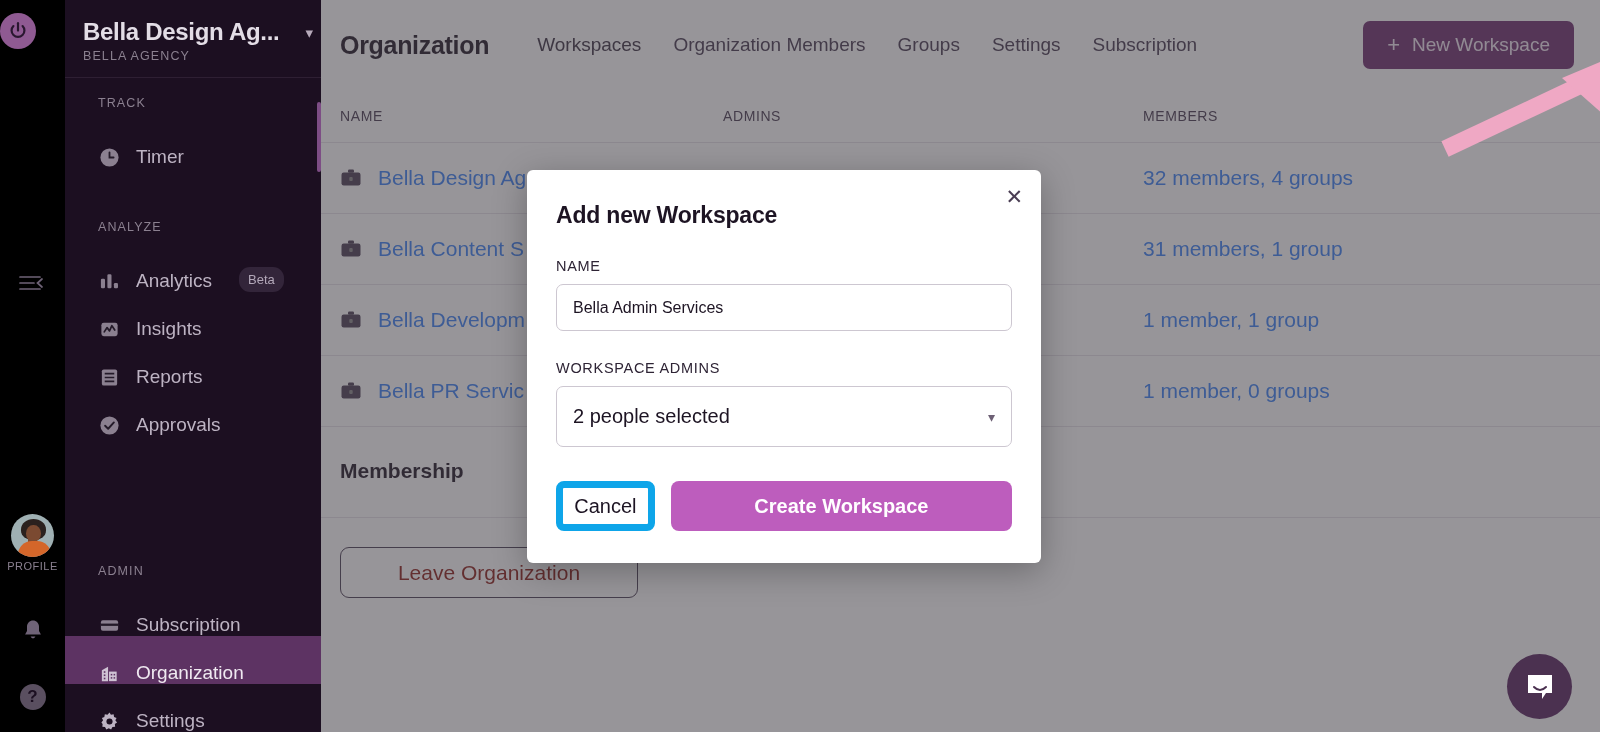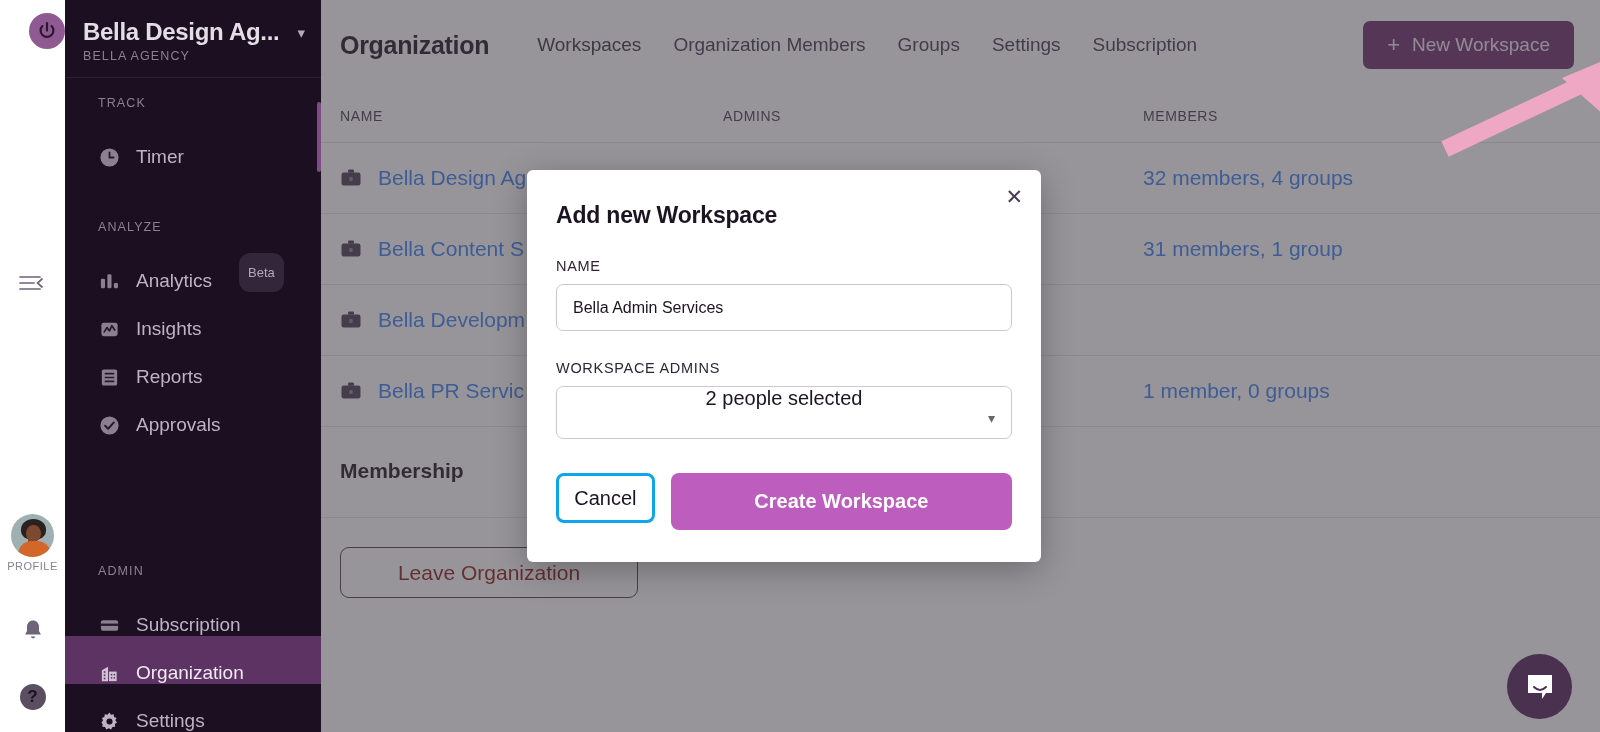--- a/index.html
+++ b/index.html
@@ -6,51 +6,51 @@
   html,body { width:1600px; height:732px; overflow:hidden; }
   body {
     font-family: "Liberation Sans", sans-serif;
     background:#ffffff;
     -webkit-font-smoothing:antialiased;
   }
   .app { position:relative; width:1600px; height:732px; display:flex; }
 
   
   .sidebar { width:321px; height:732px; background:#1c0f21; display:flex; position:relative; z-index:5; }
-  .rail { width:65px; background:#ffffff; display:flex; flex-direction:column; align-items:flex-end; position:relative; }
+  .rail { width:65px; background:#000000; display:flex; flex-direction:column; align-items:flex-start; position:relative; }
   .logo { margin-top:13px; width:36px; height:36px; border-radius:50%; background:#8f5a92; display:flex; align-items:center; justify-content:center; }
   .logo svg { width:22px; height:22px; }
   .collapse { position:absolute; top:268px; left:13px; width:36px; height:28px; display:flex; align-items:center; justify-content:center; }
   .avatar-wrap { position:absolute; top:514px; left:0; width:65px; text-align:center; }
   .avatar { width:43px; height:43px; border-radius:50%; margin:0 auto; overflow:hidden; background:#9fb0b3; position:relative; }
   .avatar .hair { position:absolute; width:25px; height:21px; border-radius:50% 50% 45% 45%; background:#2b211e; left:10px; top:5px; }
   .avatar .face { position:absolute; width:15px; height:17px; border-radius:48%; background:#7b4a31; left:15px; top:11px; }
   .avatar .body { position:absolute; width:33px; height:17px; border-radius:14px 14px 0 0; background:#d4662a; left:7px; top:27px; }
   .avatar .neck { position:absolute; width:9px; height:10px; background:#7b4a31; left:17px; top:23px; }
   .profile-label { font-size:11px; letter-spacing:.5px; color:#8b8090; margin-top:3px; font-weight:400; }
   .bell { position:absolute; top:618px; left:0; width:65px; display:flex; justify-content:center; }
   .helpq { position:absolute; top:684px; left:0; width:65px; display:flex; justify-content:center; }
   .helpq .circ { width:26px; height:26px; border-radius:50%; background:#5a4f60; color:#1c0f21; font-size:17px; font-weight:bold; display:flex; align-items:center; justify-content:center; }
 
   .navcol { flex:1; display:flex; flex-direction:column; position:relative; }
-  .org-head { padding:18px 16px 14px 18px; border-bottom:1px solid #2e1f33; }
+  .org-head { padding:18px 8px 14px 18px; border-bottom:1px solid #2e1f33; }
   .org-row { display:flex; align-items:center; gap:8px; }
   .org-name { font-size:24px; font-weight:bold; color:#e3dde6; white-space:nowrap; overflow:hidden; letter-spacing:-.3px; }
   .org-caret { margin-left:auto; color:#b7aabb; font-size:15px; line-height:1; }
   .org-sub { font-size:12.5px; letter-spacing:1.1px; color:#8b8090; margin-top:3px; font-weight:400; }
 
   .nav-scroll { flex:1; position:relative; overflow:hidden; padding-top:18px; }
   .scroll-strip { position:absolute; right:0; top:24px; width:4px; height:70px; background:#7d4d85; border-radius:2px; }
 
   .sec-label { font-size:12.5px; letter-spacing:1.1px; color:#8b8090; padding:0 12px 0 33px; margin-bottom:10px; }
   .sec-label.admin { margin-top:0; }
   .nav-item { display:flex; align-items:flex-end; gap:16px; height:48px; padding-left:33px; color:#bdb3c3; font-size:19px; }
   .nav-item.active { background:#5d3363; color:#efe9f1; }
   .nav-item .ico { width:22px; height:22px; display:flex; align-items:center; justify-content:center; flex:0 0 22px; }
-  .badge-beta { margin-left:11px; background:#33253a; color:#b3a8b9; font-size:13px; padding:12px 9px; border-radius:11px; }
+  .badge-beta { margin-left:11px; background:#33253a; color:#b3a8b9; font-size:13px; padding:5px 9px; border-radius:11px; }
   .spacer-1 { height:52px; }
   .admin-block { position:absolute; left:0; right:0; bottom:0; padding-bottom:0; }
 
   
   .main { flex:1; position:relative; background:#fff; height:732px; overflow:hidden; }
   .topbar { height:90px; display:flex; align-items:center; padding:0 0 0 19px; }
   .page-title { font-size:25px; font-weight:bold; color:#1d1423; letter-spacing:-.3px; }
   .tabs { display:flex; align-items:center; gap:32px; margin-left:48px;justify-content:flex-end; }
   .tab { font-size:19px; color:#3b3142; white-space:nowrap; }
   .tab.muted { color:#46394f; }
@@ -78,25 +78,25 @@
   
   .intercom { position:absolute; right:28px; bottom:13px; width:65px; height:65px; border-radius:50%; background:#4b3150; display:flex; align-items:center; justify-content:center; z-index:40; }
   .intercom svg { width:32px; height:32px; }
 
   
   .modal { position:absolute; left:527px; top:170px; width:514px; background:#fff; border-radius:6px; z-index:50; box-shadow:0 8px 34px rgba(0,0,0,.28); padding:32px 29px 32px 29px; }
   .modal-close { position:absolute; top:16px; right:18px; font-size:21px; color:#4a3d53; line-height:1; }
   .modal-title { font-size:23px; font-weight:bold; color:#1d1423; letter-spacing:-.2px; }
   .field-label { font-size:14.5px; letter-spacing:.7px; color:#2e2435; margin-top:29px; margin-bottom:10px; }
   .text-input { width:456px; height:47px; border:1px solid #cdc7d1; border-radius:7px; font-size:16px; color:#1d1423; padding:0 16px; font-family:"Liberation Sans", sans-serif; background:#fff; display:flex; align-items:center; }
-  .select-input { width:456px; height:53px; border:1px solid #cdc7d1; border-radius:7px; font-size:20px; color:#1d1423; padding:0 16px; display:flex; align-items:center;flex-direction:column; }
+  .select-input { width:456px; height:61px; border:1px solid #cdc7d1; border-radius:7px; font-size:20px; color:#1d1423; padding:0 16px; display:flex; align-items:center; }
   .select-input .chev { margin-left:auto; color:#6d6075; font-size:14px; }
   .modal-actions { display:flex; gap:16px; margin-top:34px; }
-  .btn-cancel { width:99px; height:50px; border:3px solid #0ea5e9; border-radius:8px; background:#fff; color:#1d1423; font-size:20px; display:flex; align-items:center; justify-content:center; font-family:"Liberation Sans", sans-serif; }
-  .btn-create { width:342px; height:57px; border:none; border-radius:8px; background:#bd5dbd; color:#fff; font-size:20px; font-weight:bold; display:flex; align-items:center; justify-content:center; font-family:"Liberation Sans", sans-serif; }
+  .btn-cancel { width:99px; height:50px; border:7px solid #0ea5e9; border-radius:8px; background:#fff; color:#1d1423; font-size:20px; display:flex; align-items:center; justify-content:center; font-family:"Liberation Sans", sans-serif; }
+  .btn-create { width:342px; height:50px; border:none; border-radius:8px; background:#bd5dbd; color:#fff; font-size:20px; font-weight:bold; display:flex; align-items:center; justify-content:center; font-family:"Liberation Sans", sans-serif; }
 </style>
 </head>
 <body>
 
 <div class="app">
 
   <div class="sidebar">
 
     <div class="rail">
       <div class="logo">
@@ -310,20 +310,21 @@
           <span class="brief">
             <svg viewBox="0 0 22 20" width="22" height="20" fill="#4a3d53">
                 <rect x="8" y="1.5" width="6" height="3.2" rx="1.2"></rect>
                 <rect x="1.5" y="4.5" width="19" height="13" rx="2.2"></rect>
                 <rect x="9.3" y="9" width="3.4" height="4" rx="1" fill="#8a8a8a"></rect>
               </svg>
           </span>
           <span>Bella Developm</span>
         </div>
         <div class="col-admins"></div>
+        <div class="col-members">1 member, 1 group</div>
       </div>
       <div class="row">
         <div class="col-name">
           <span class="brief">
             <svg viewBox="0 0 22 20" width="22" height="20" fill="#4a3d53">
                 <rect x="8" y="1.5" width="6" height="3.2" rx="1.2"></rect>
                 <rect x="1.5" y="4.5" width="19" height="13" rx="2.2"></rect>
                 <rect x="9.3" y="9" width="3.4" height="4" rx="1" fill="#8a8a8a"></rect>
               </svg>
           </span>

